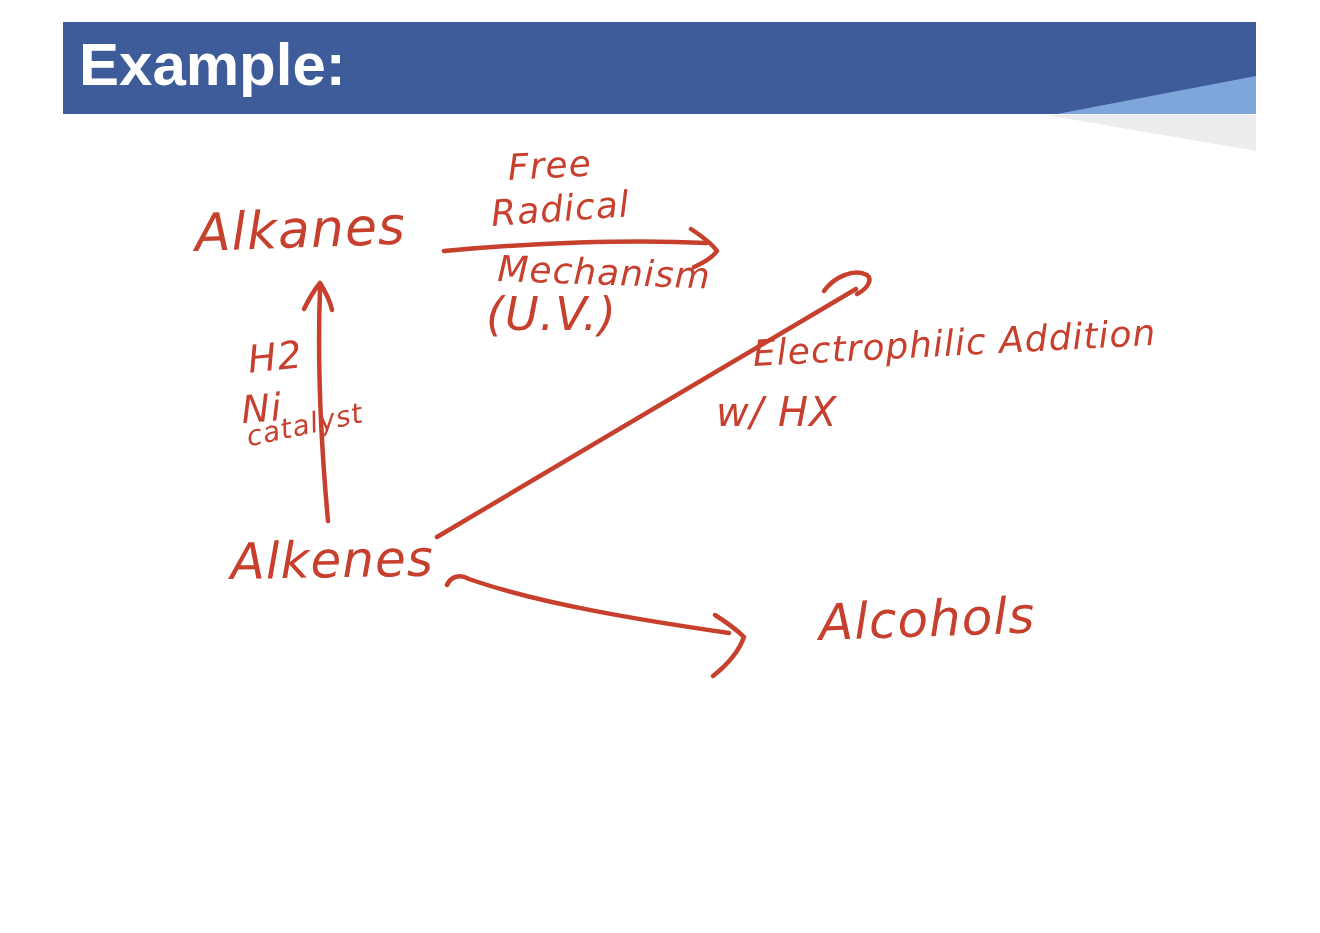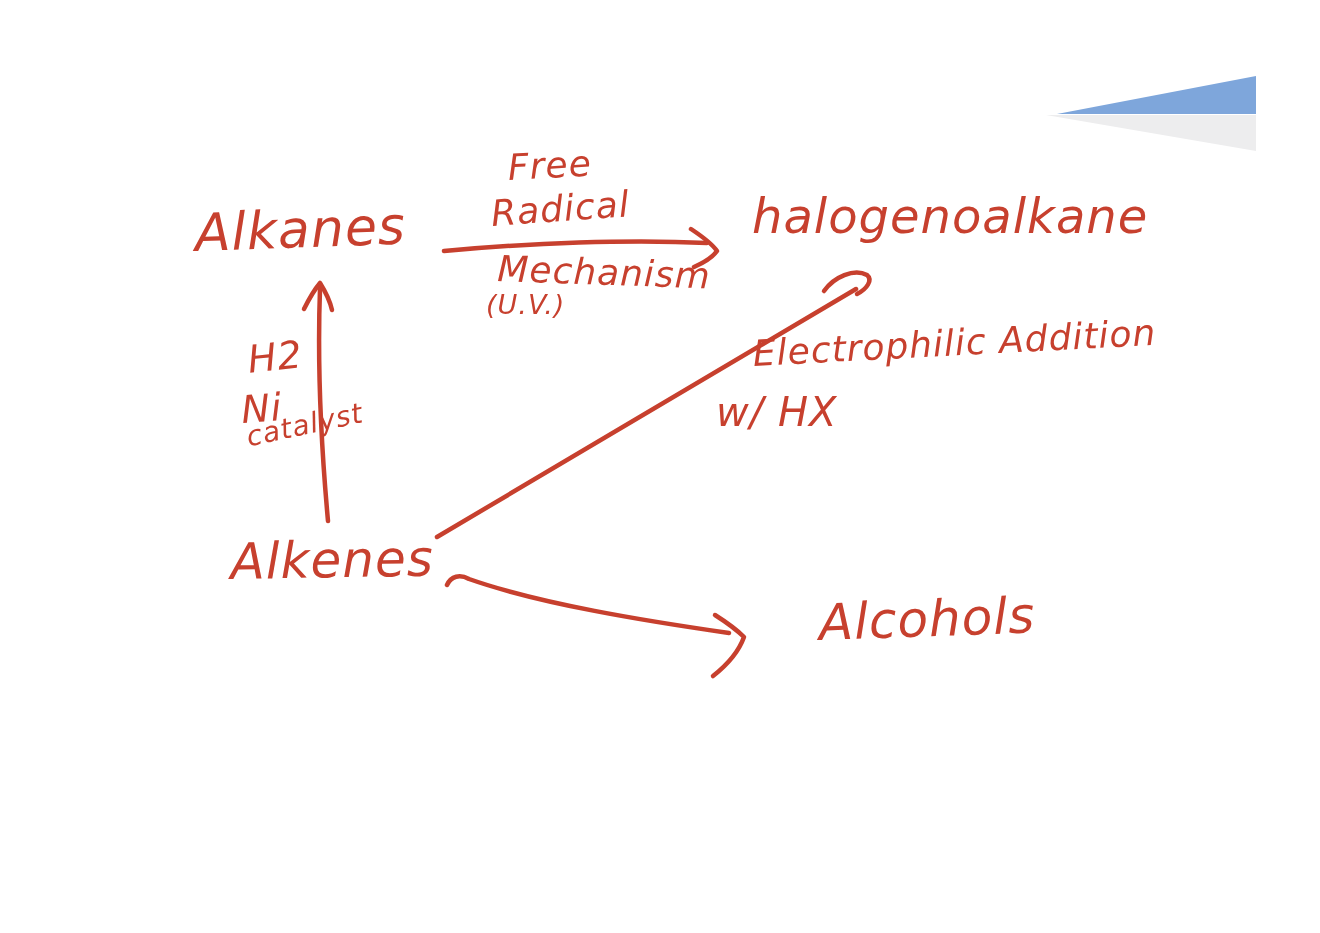--- a/index.html
+++ b/index.html
@@ -22,37 +22,40 @@
   
   .ink{
     position:absolute;color:#C7402E;font-style:italic;line-height:1;
     font-family:"DejaVu Sans",sans-serif;white-space:nowrap;
     transform-origin:left top;letter-spacing:1px;
   }
   .n-alkanes        {left:194px;top:207px;font-size:52px;transform:rotate(-2deg);}
   .l-free           {left:507px;top:150px;font-size:36px;transform:rotate(-3deg);}
   .l-radical        {left:490px;top:196px;font-size:36px;transform:rotate(-4deg);}
   .l-mechanism      {left:498px;top:251px;font-size:36px;transform:rotate(2deg);}
-  .l-uv             {left:486px;top:291px;font-size:27px;text-align:center;}
+  .l-uv             {left:486px;top:291px;font-size:46px;text-align:center;}
   .n-halogenoalkane {left:752px;top:192px;font-size:48px;}
   .l-h2             {left:246px;top:341px;font-size:38px;transform:rotate(-6deg);}
   .l-ni             {left:240px;top:391px;font-size:38px;transform:rotate(-4deg);}
   .l-catalyst       {left:244px;top:424px;font-size:28px;transform:rotate(-12deg);}
   .n-alkenes        {left:230px;top:537px;font-size:50px;transform:rotate(-1deg);}
   .l-electro        {left:752px;top:336px;font-size:36px;transform:rotate(-3deg);}
   .l-whx            {left:716px;top:392px;font-size:40px;}
   .n-alcohols       {left:818px;top:598px;font-size:50px;transform:rotate(-2deg);}
   
   .stroke{fill:none;stroke:#C7402E;stroke-width:4.5;stroke-linecap:round;stroke-linejoin:round;}
 </style>
 </head>
 <body>
 
 <div id="slide">
 
+  <div id="banner">
+    <h1>Example:</h1>
+  </div>
 
   <svg id="decor" viewBox="0 0 1320 933" xmlns="http://www.w3.org/2000/svg">
     <path d="M 1046 115 L 1256 115 L 1256 151 Z" fill="#EDEDEE"></path>
     <path d="M 1057 114 L 1256 76 L 1256 114 Z" fill="#7EA6DB"></path>
   </svg>
 
   <svg id="arrows" style="position:absolute;left:0;top:0;pointer-events:none;" width="1320" height="933" viewBox="0 0 1320 933" xmlns="http://www.w3.org/2000/svg">
     <g>
       <path class="stroke" d="M 444 251 C 530 243 630 239 707 243"></path>
       <path class="stroke" d="M 691 229 C 703 237 713 245 717 251 C 712 258 703 263 694 267"></path>
@@ -65,21 +68,20 @@
       <path class="stroke" d="M 437 537 L 856 289"></path>
       <path class="stroke" d="M 824 291 C 834 277 854 268 867 275 C 873 280 867 289 857 294"></path>
     </g>
     <g>
       <path class="stroke" d="M 447 585 C 451 576 460 574 469 579 C 540 604 646 621 729 633"></path>
       <path class="stroke" d="M 715 615 C 726 622 737 630 744 637 C 739 651 727 665 713 676"></path>
     </g>
   </svg>
 
   <div class="ink n-alkanes">Alkanes</div>
-  <div class="ink n-halogenoalkane">halogenoalkane</div>
   <div class="ink n-alkenes">Alkenes</div>
   <div class="ink n-alcohols">Alcohols</div>
 
   <div class="ink l-free">Free</div>
   <div class="ink l-radical">Radical</div>
   <div class="ink l-mechanism">Mechanism</div>
   <div class="ink l-uv">(U.V.)</div>
   <div class="ink l-h2">H2</div>
   <div class="ink l-ni">Ni</div>
   <div class="ink l-catalyst">catalyst</div>

